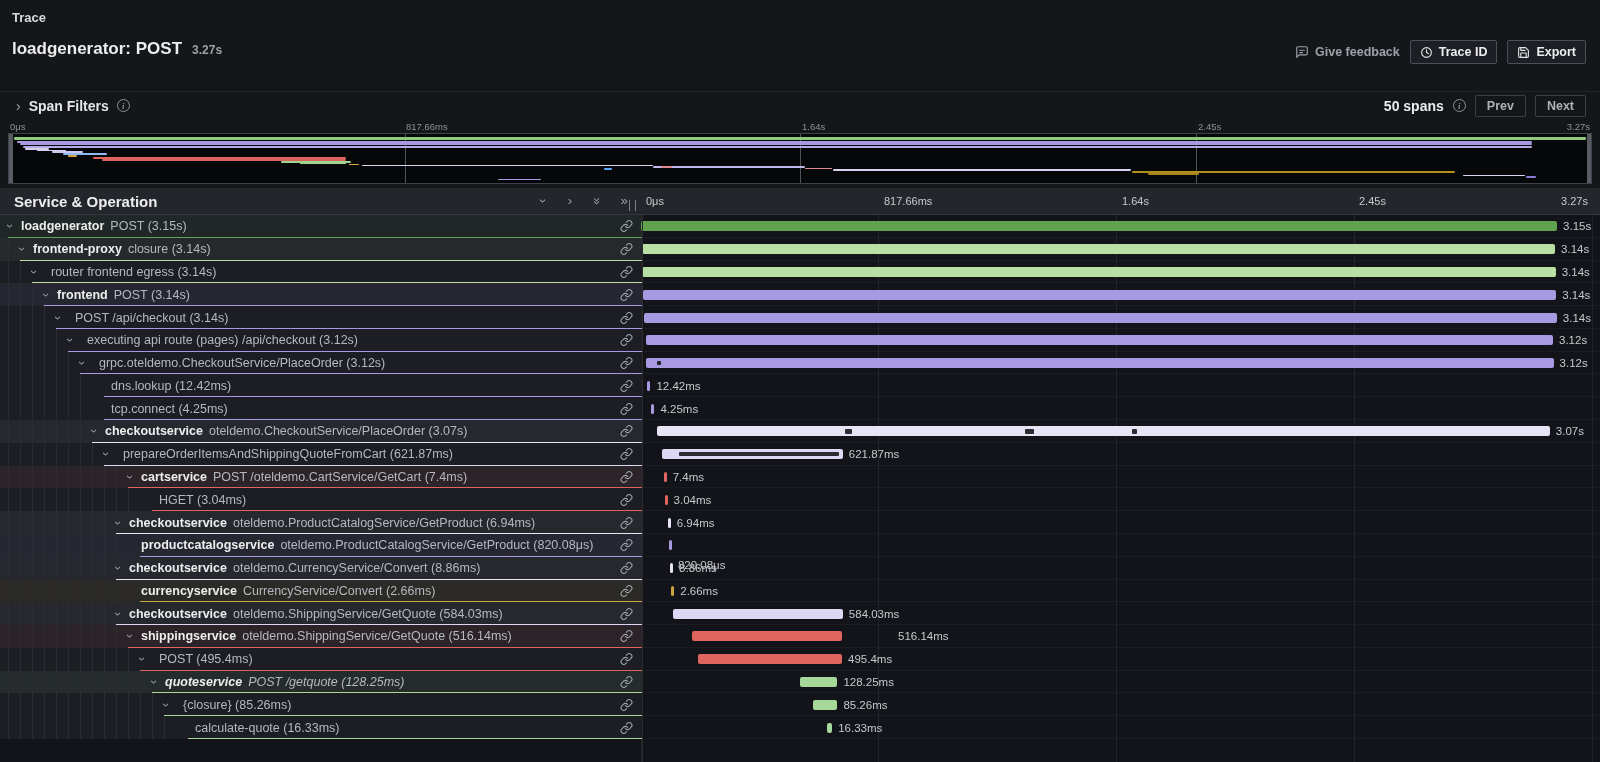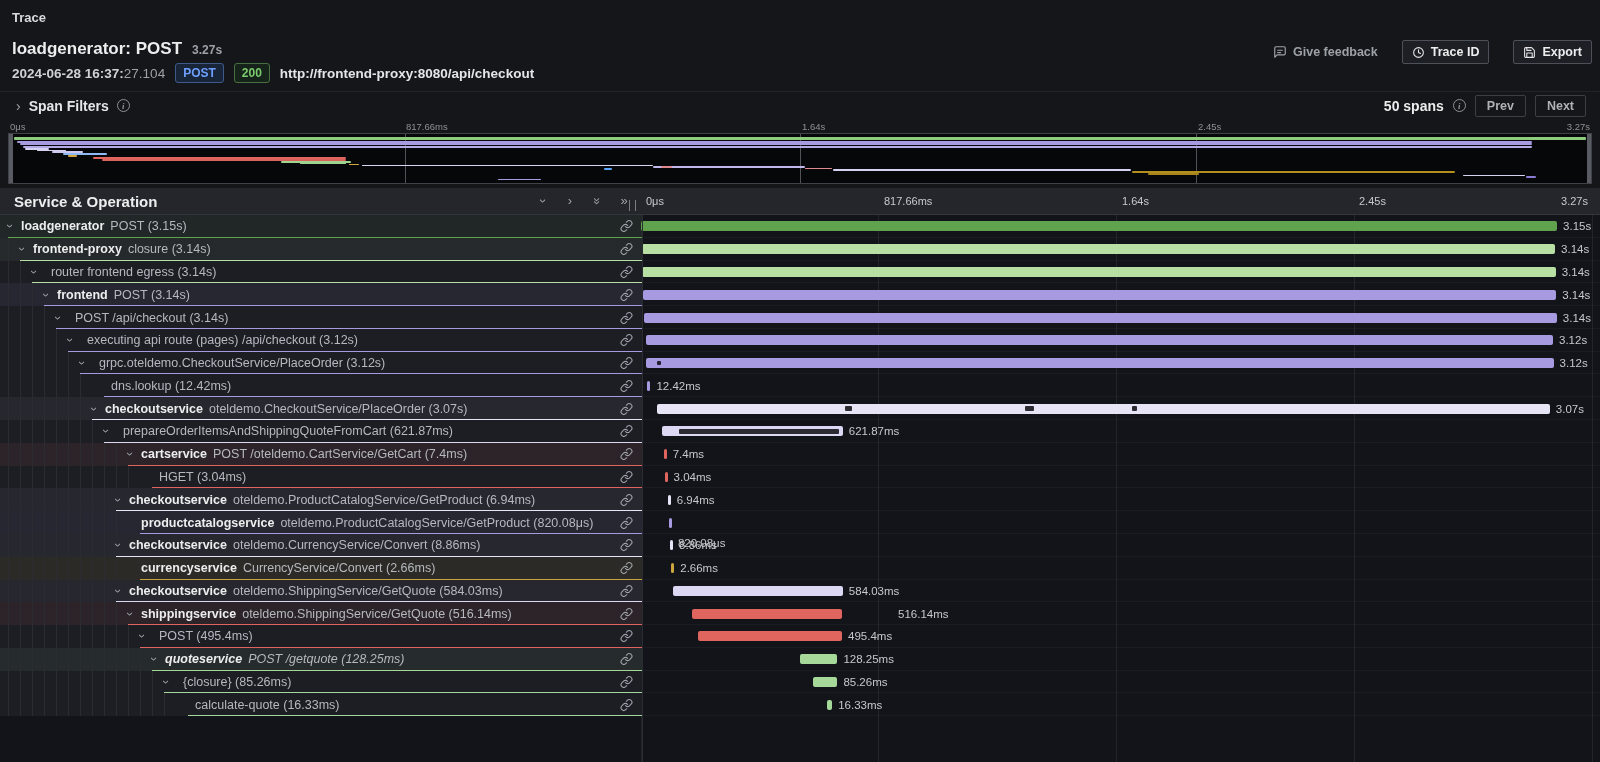--- a/index.html
+++ b/index.html
@@ -5,21 +5,21 @@
   * { margin:0; padding:0; box-sizing:border-box; }
   html,body { width:1600px; height:762px; background:#0e0f13; overflow:hidden;
     font-family:"Liberation Sans","DejaVu Sans",sans-serif; }
   .app { position:relative; width:1600px; height:762px; background:#141619; color:#d8d9da; }
 
   
   .trace-label { position:absolute; left:12px; top:10px; font-size:13px; font-weight:bold; color:#d8d9da; }
   .title-row { position:absolute; left:12px; top:39px; display:flex; align-items:baseline; gap:10px; }
   .trace-title { font-size:17px; font-weight:bold; color:#eceded; }
   .trace-duration { font-size:12px; color:#9da1a8; font-weight:bold; }
-  .actions { position:absolute; right:8px; top:40px; display:flex; align-items:center; gap:24px; }
+  .actions { position:absolute; right:14px; top:40px; display:flex; align-items:center; gap:10px; }
   .feedback { display:flex; align-items:center; gap:6px; color:#9da1a8; font-size:12.5px; font-weight:bold; cursor:pointer; }
   .btn { display:flex; align-items:center; gap:6px; background:#1d1f24; border:1px solid #4c5058; border-radius:2px;
     padding:4px 9px; font-size:12.5px; font-weight:bold; color:#eceded; cursor:pointer; }
   .sub-row { position:absolute; left:12px; top:63px; display:flex; align-items:center; gap:10px; }
   .timestamp { font-size:13.5px; font-weight:bold; color:#d0d2d5; }
   .timestamp .frac { color:#9da1a8; font-weight:normal; }
   .badge { font-size:12px; font-weight:bold; border-radius:3px; padding:2px 7px; }
   .badge.method { color:#6e9fff; background:#182438; border:1px solid #3d5a8a; }
   .badge.status { color:#7ccb6d; background:#16231a; border:1px solid #46703f; }
   .url { font-size:13.5px; font-weight:bold; color:#e4e5e7; }
@@ -110,26 +110,20 @@
     <span class="btn">
       <svg class="icon white" width="13" height="13" viewBox="0 0 24 24">
           <path d="M19 21H5a2 2 0 0 1-2-2V5a2 2 0 0 1 2-2h11l5 5v11a2 2 0 0 1-2 2z"></path>
           <polyline points="17 21 17 13 7 13 7 21"></polyline>
           <polyline points="7 3 7 8 15 8"></polyline>
         </svg>
       <span>Export</span>
     </span>
   </div>
 
-  <div class="sub-row">
-    <span class="timestamp"><span>2024-06-28 16:37:</span><span class="frac">27.104</span></span>
-    <span class="badge method">POST</span>
-    <span class="badge status">200</span>
-    <span class="url">http://frontend-proxy:8080/api/checkout</span>
-  </div>
 
   <div class="filters-row">
     <div class="filters-left">
       <span class="chev-glyph">›</span>
       <span class="filters-title">Span Filters</span>
       <span class="info-icon">i</span>
     </div>
     <div class="filters-right">
       <span class="span-count">50 spans</span>
       <span class="info-icon">i</span>
@@ -339,20 +333,37 @@
               <path d="M14 11a5 5 0 0 0-7.5-.5l-3 3a5 5 0 0 0 7.1 7.1l1.7-1.7"></path>
             </svg>
       </span>
       <i class="sep" style="left: 104px; background: rgb(168, 154, 224);"></i>
     </div>
     <div class="bar" style="left: 646.817px; width: 3.61211px; background: rgb(168, 154, 224);"></div>
     <span class="dur-label" style="left: 656.429px;">12.42ms</span>
     <i class="tl-sep"></i>
   </div>
 
+  <div class="row">
+    <div class="name-cell">
+      <span class="guides" style="width: 84px;"></span>
+
+      <span class="row-label" style="left: 105px;"><b></b><span>tcp.connect (4.25ms)</span></span>
+      <span class="link-ic">
+        <svg class="icon" width="13" height="13" viewBox="0 0 24 24" stroke-width="2.4">
+              <path d="M10 13a5 5 0 0 0 7.5.5l3-3a5 5 0 0 0-7.1-7.1l-1.7 1.7"></path>
+              <path d="M14 11a5 5 0 0 0-7.5-.5l-3 3a5 5 0 0 0 7.1 7.1l1.7-1.7"></path>
+            </svg>
+      </span>
+      <i class="sep" style="left: 104px; background: rgb(168, 154, 224);"></i>
+    </div>
+    <div class="bar" style="left: 651.47px; width: 3px; background: rgb(168, 154, 224);"></div>
+    <span class="dur-label" style="left: 660.47px;">4.25ms</span>
+    <i class="tl-sep"></i>
+  </div>
 
   <div class="row">
     <div class="name-cell" style="background: linear-gradient(rgba(231, 228, 246, 0.05), rgba(231, 228, 246, 0.05)), linear-gradient(rgb(28, 30, 36), rgb(28, 30, 36));">
       <span class="guides" style="width: 84px;"></span>
       <span class="row-chev" style="left: 92px;">›</span>
       <span class="row-label" style="left: 105px;"><b>checkoutservice</b><span>oteldemo.CheckoutService/PlaceOrder (3.07s)</span></span>
       <span class="link-ic">
         <svg class="icon" width="13" height="13" viewBox="0 0 24 24" stroke-width="2.4">
               <path d="M10 13a5 5 0 0 0 7.5.5l3-3a5 5 0 0 0-7.1-7.1l-1.7 1.7"></path>
               <path d="M14 11a5 5 0 0 0-7.5-.5l-3 3a5 5 0 0 0 7.1 7.1l1.7-1.7"></path>

